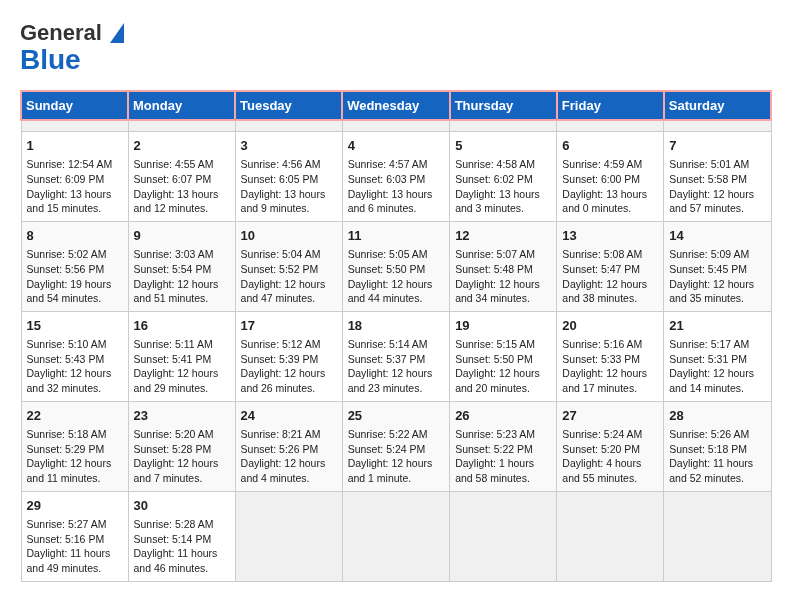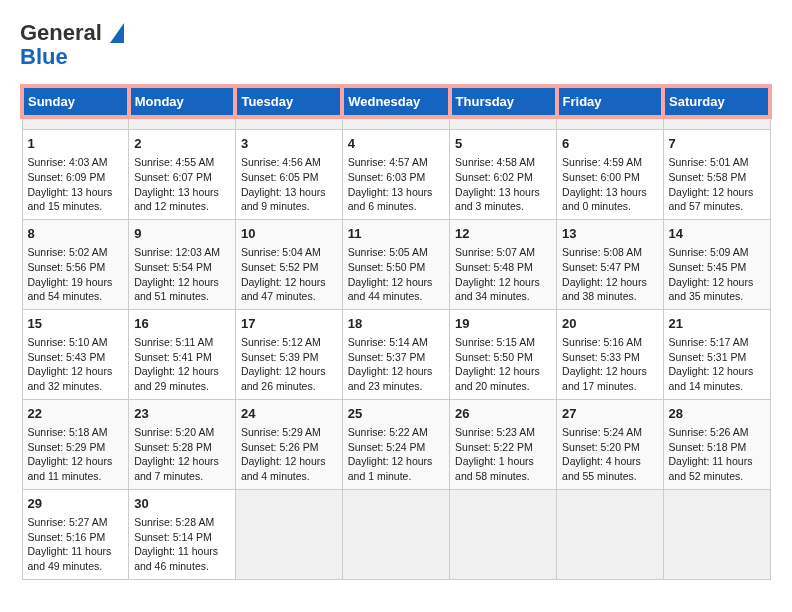--- a/index.html
+++ b/index.html
@@ -44,21 +44,21 @@
       border-collapse: collapse;
       font-size: 11px;
     }
     .calendar thead th {
       background: #1565c0;
       color: #fff;
       padding: 6px 4px;
       text-align: left;
       font-size: 13px;
       font-weight: bold;
-      border: 4px solid #fca5a5;
+      border: 2px solid #fca5a5;
     }
     .calendar tbody td {
       vertical-align: top;
       padding: 5px 5px;
       border: 1px solid #ccc;
       background: #fff;
       width: 108px;
       min-height: 80px;
       font-size: 10.5px;
       color: #222;
@@ -92,21 +92,21 @@
   </style>
 </head>
 <body>
 
 <div class="header">
   <div class="logo">
     <div class="logo-row">
       <span style="font-size:22px;font-weight:bold;color:#333;">General</span>
       <span class="logo-triangle"></span>
     </div>
-    <span style="font-size:22px;font-weight:bold;color:#1565c0;line-height:1;text-align:right;">Blue</span>
+    <span style="font-size:28px;font-weight:bold;color:#1565c0;line-height:1;text-align:right;">Blue</span>
   </div>
   <div class="title-block">
     <div class="month-title"></div>
     <div class="location"></div>
   </div>
 </div>
 
 <table class="calendar">
   <thead>
     <tr>
@@ -124,21 +124,21 @@
         <td class="cell-empty"></td>
         <td class="cell-empty"></td>
         <td class="cell-empty"></td>
         <td class="cell-empty"></td>
         <td class="cell-empty"></td>
         <td class="cell-empty"></td>
         <td class="cell-empty"></td>
       </tr>
       <tr>
         <td><span class="day-num">1</span>
-<span>Sunrise: 4:03 AM</span><br>
+<span>Sunrise: 12:54 AM</span><br>
 <span>Sunset: 6:09 PM</span><br>
 <span>Daylight: 13 hours and 15 minutes.</span></td>
         <td><span class="day-num">2</span>
 <span>Sunrise: 4:55 AM</span><br>
 <span>Sunset: 6:07 PM</span><br>
 <span>Daylight: 13 hours and 12 minutes.</span></td>
         <td><span class="day-num">3</span>
 <span>Sunrise: 4:56 AM</span><br>
 <span>Sunset: 6:05 PM</span><br>
 <span>Daylight: 13 hours and 9 minutes.</span></td>
@@ -158,21 +158,21 @@
 <span>Sunrise: 5:01 AM</span><br>
 <span>Sunset: 5:58 PM</span><br>
 <span>Daylight: 12 hours and 57 minutes.</span></td>
       </tr>
       <tr>
         <td><span class="day-num">8</span>
 <span>Sunrise: 5:02 AM</span><br>
 <span>Sunset: 5:56 PM</span><br>
 <span>Daylight: 19 hours and 54 minutes.</span></td>
         <td><span class="day-num">9</span>
-<span>Sunrise: 12:03 AM</span><br>
+<span>Sunrise: 3:03 AM</span><br>
 <span>Sunset: 5:54 PM</span><br>
 <span>Daylight: 12 hours and 51 minutes.</span></td>
         <td><span class="day-num">10</span>
 <span>Sunrise: 5:04 AM</span><br>
 <span>Sunset: 5:52 PM</span><br>
 <span>Daylight: 12 hours and 47 minutes.</span></td>
         <td><span class="day-num">11</span>
 <span>Sunrise: 5:05 AM</span><br>
 <span>Sunset: 5:50 PM</span><br>
 <span>Daylight: 12 hours and 44 minutes.</span></td>
@@ -222,21 +222,21 @@
       <tr>
         <td><span class="day-num">22</span>
 <span>Sunrise: 5:18 AM</span><br>
 <span>Sunset: 5:29 PM</span><br>
 <span>Daylight: 12 hours and 11 minutes.</span></td>
         <td><span class="day-num">23</span>
 <span>Sunrise: 5:20 AM</span><br>
 <span>Sunset: 5:28 PM</span><br>
 <span>Daylight: 12 hours and 7 minutes.</span></td>
         <td><span class="day-num">24</span>
-<span>Sunrise: 5:29 AM</span><br>
+<span>Sunrise: 8:21 AM</span><br>
 <span>Sunset: 5:26 PM</span><br>
 <span>Daylight: 12 hours and 4 minutes.</span></td>
         <td><span class="day-num">25</span>
 <span>Sunrise: 5:22 AM</span><br>
 <span>Sunset: 5:24 PM</span><br>
 <span>Daylight: 12 hours and 1 minute.</span></td>
         <td><span class="day-num">26</span>
 <span>Sunrise: 5:23 AM</span><br>
 <span>Sunset: 5:22 PM</span><br>
 <span>Daylight: 1 hours and 58 minutes.</span></td>

